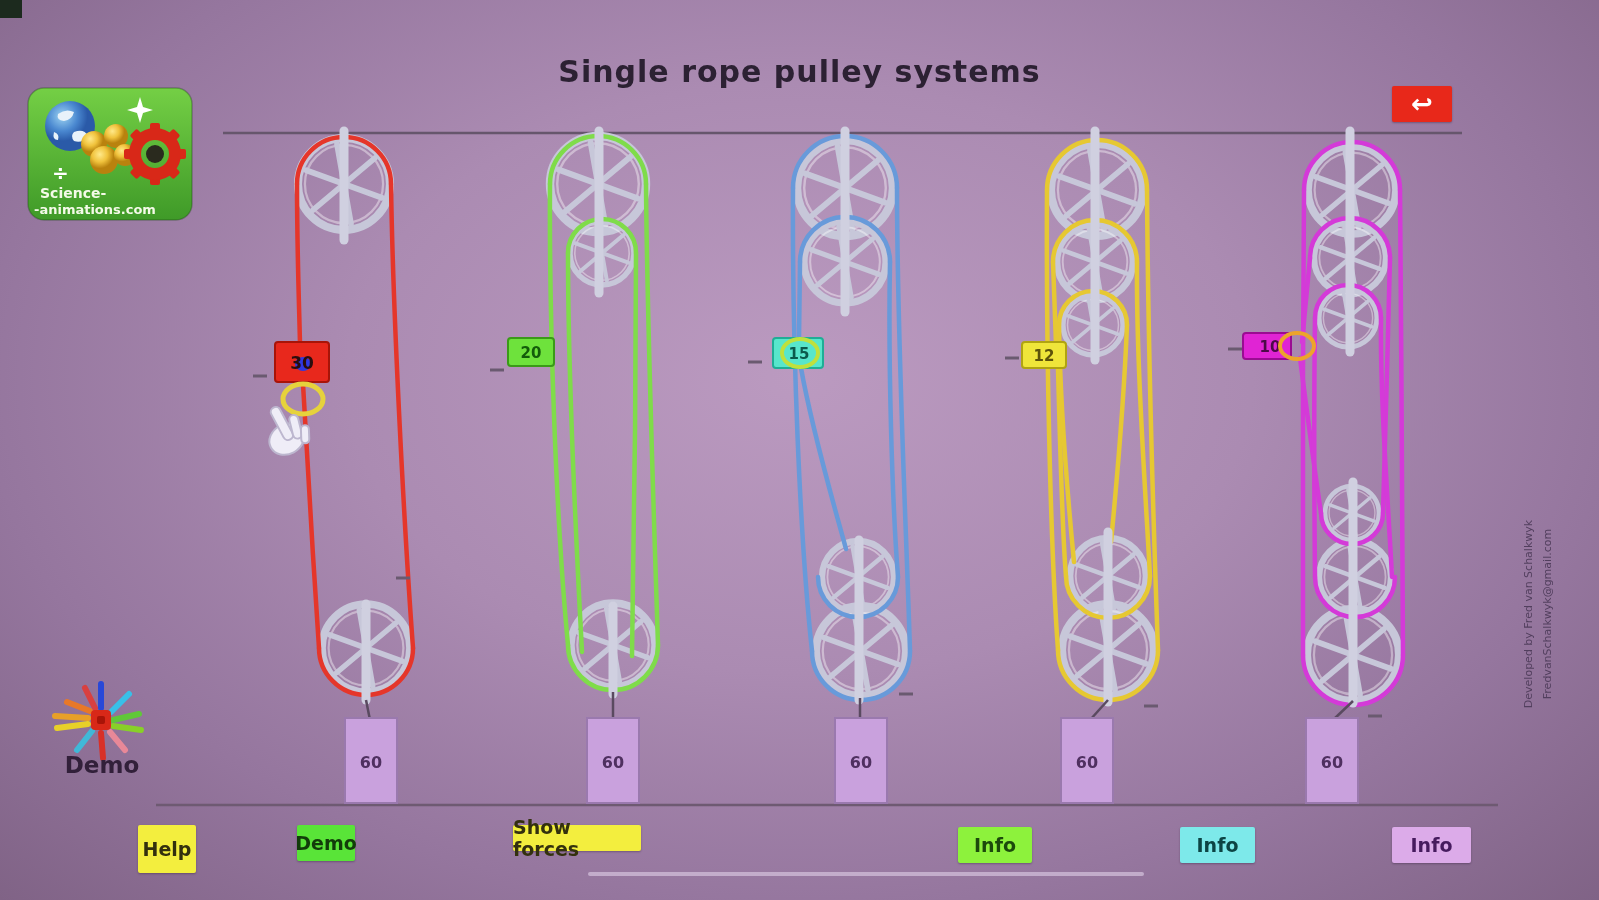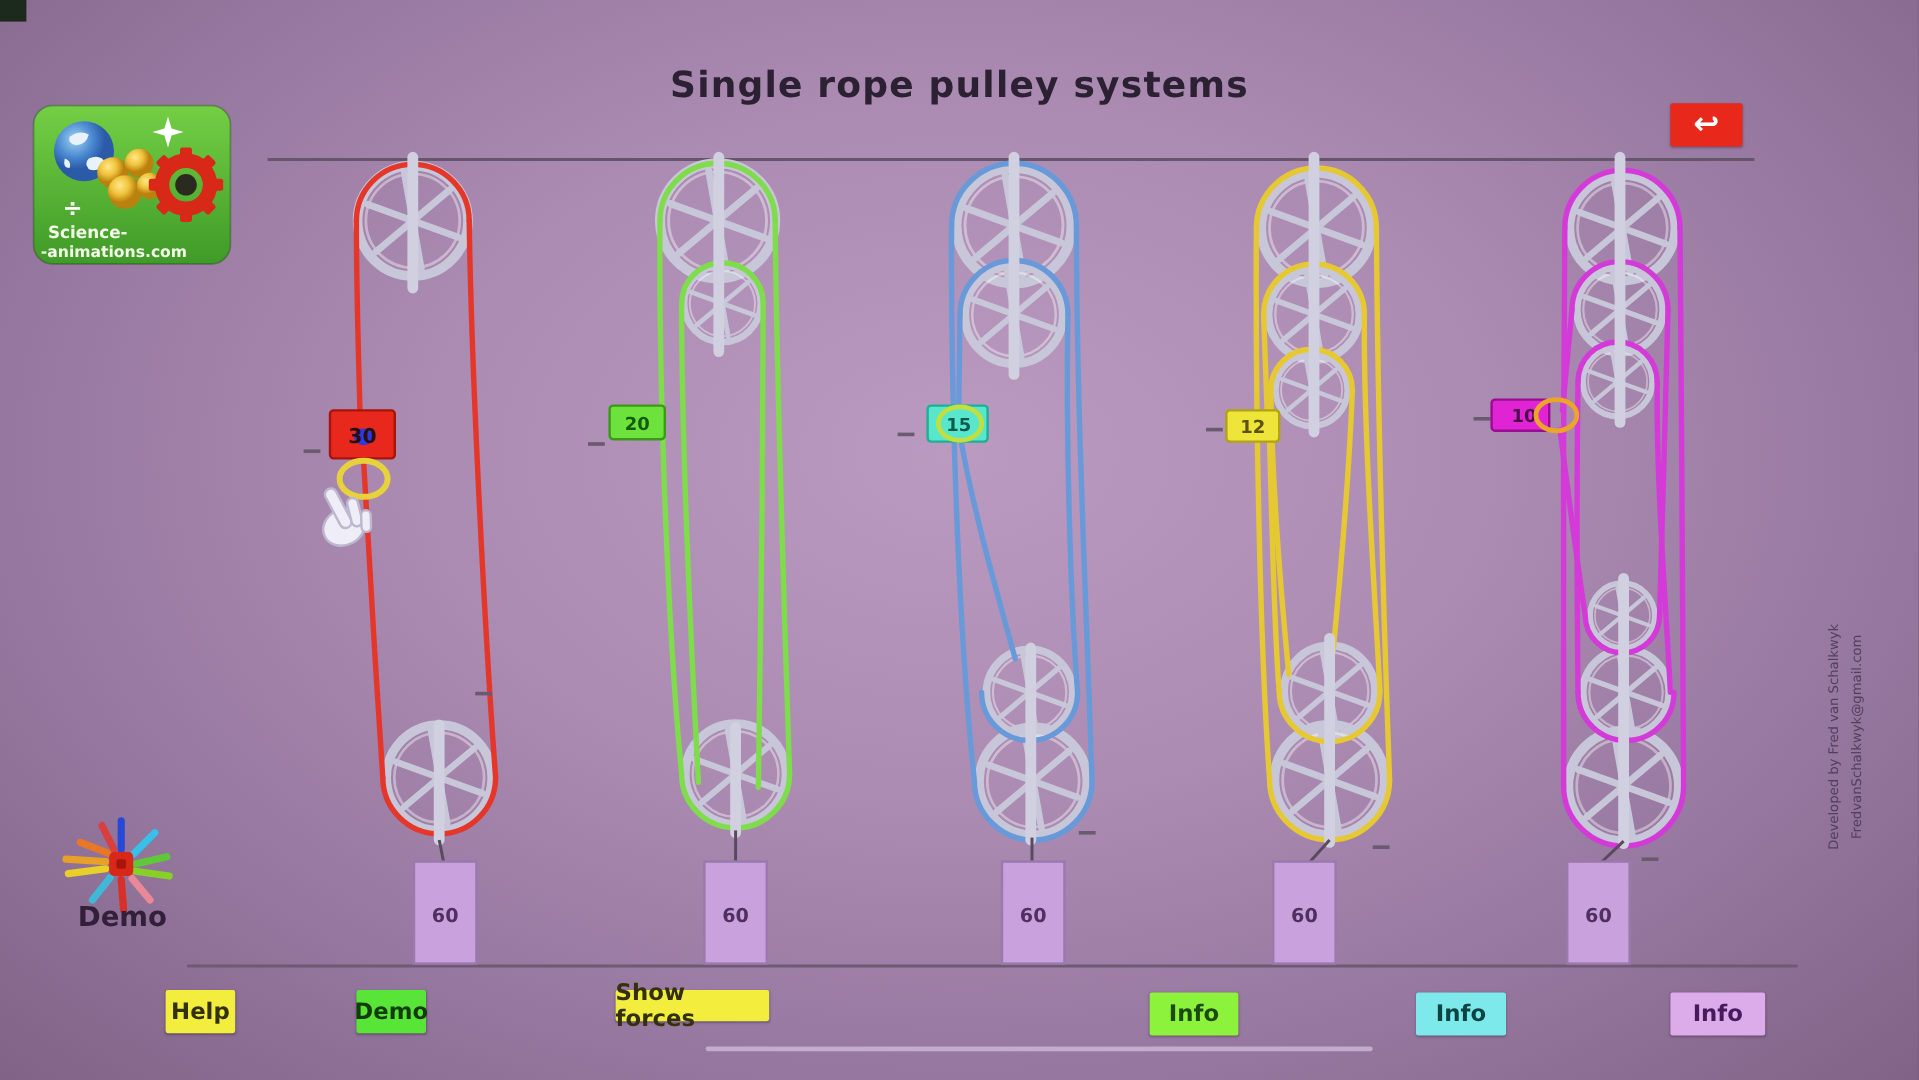--- a/index.html
+++ b/index.html
@@ -278,21 +278,21 @@
         <line x1="-11" y1="-9" x2="-34" y2="-18" stroke="#e87828"></line>
         <line x1="-6" y1="-12" x2="-16" y2="-32" stroke="#d84040"></line>
       </g>
       <rect x="-10" y="-10" width="20" height="20" rx="4" fill="#d82818"></rect>
       <rect x="-4" y="-4" width="8" height="8" rx="2" fill="#a81408"></rect>
     </g>
   </svg>
 
   <div class="abs spinner-label">Demo</div>
 
-  <div class="btn btn-yellow" style="left:138px;top:825px;width:58px;height:36px;">
+  <div class="btn btn-yellow" style="left:138px;top:825px;width:58px;height:48px;">
     <span>Help</span>
   </div>
   <div class="btn btn-green" style="left:297px;top:825px;width:58px;height:36px;">
     <span>Demo</span>
   </div>
   <div class="btn btn-yellow" style="left:513px;top:825px;width:128px;height:26px;">
     <span>Show forces</span>
   </div>
   <div class="btn btn-lime" style="left:958px;top:827px;width:74px;height:36px;">
     <span>Info</span>

